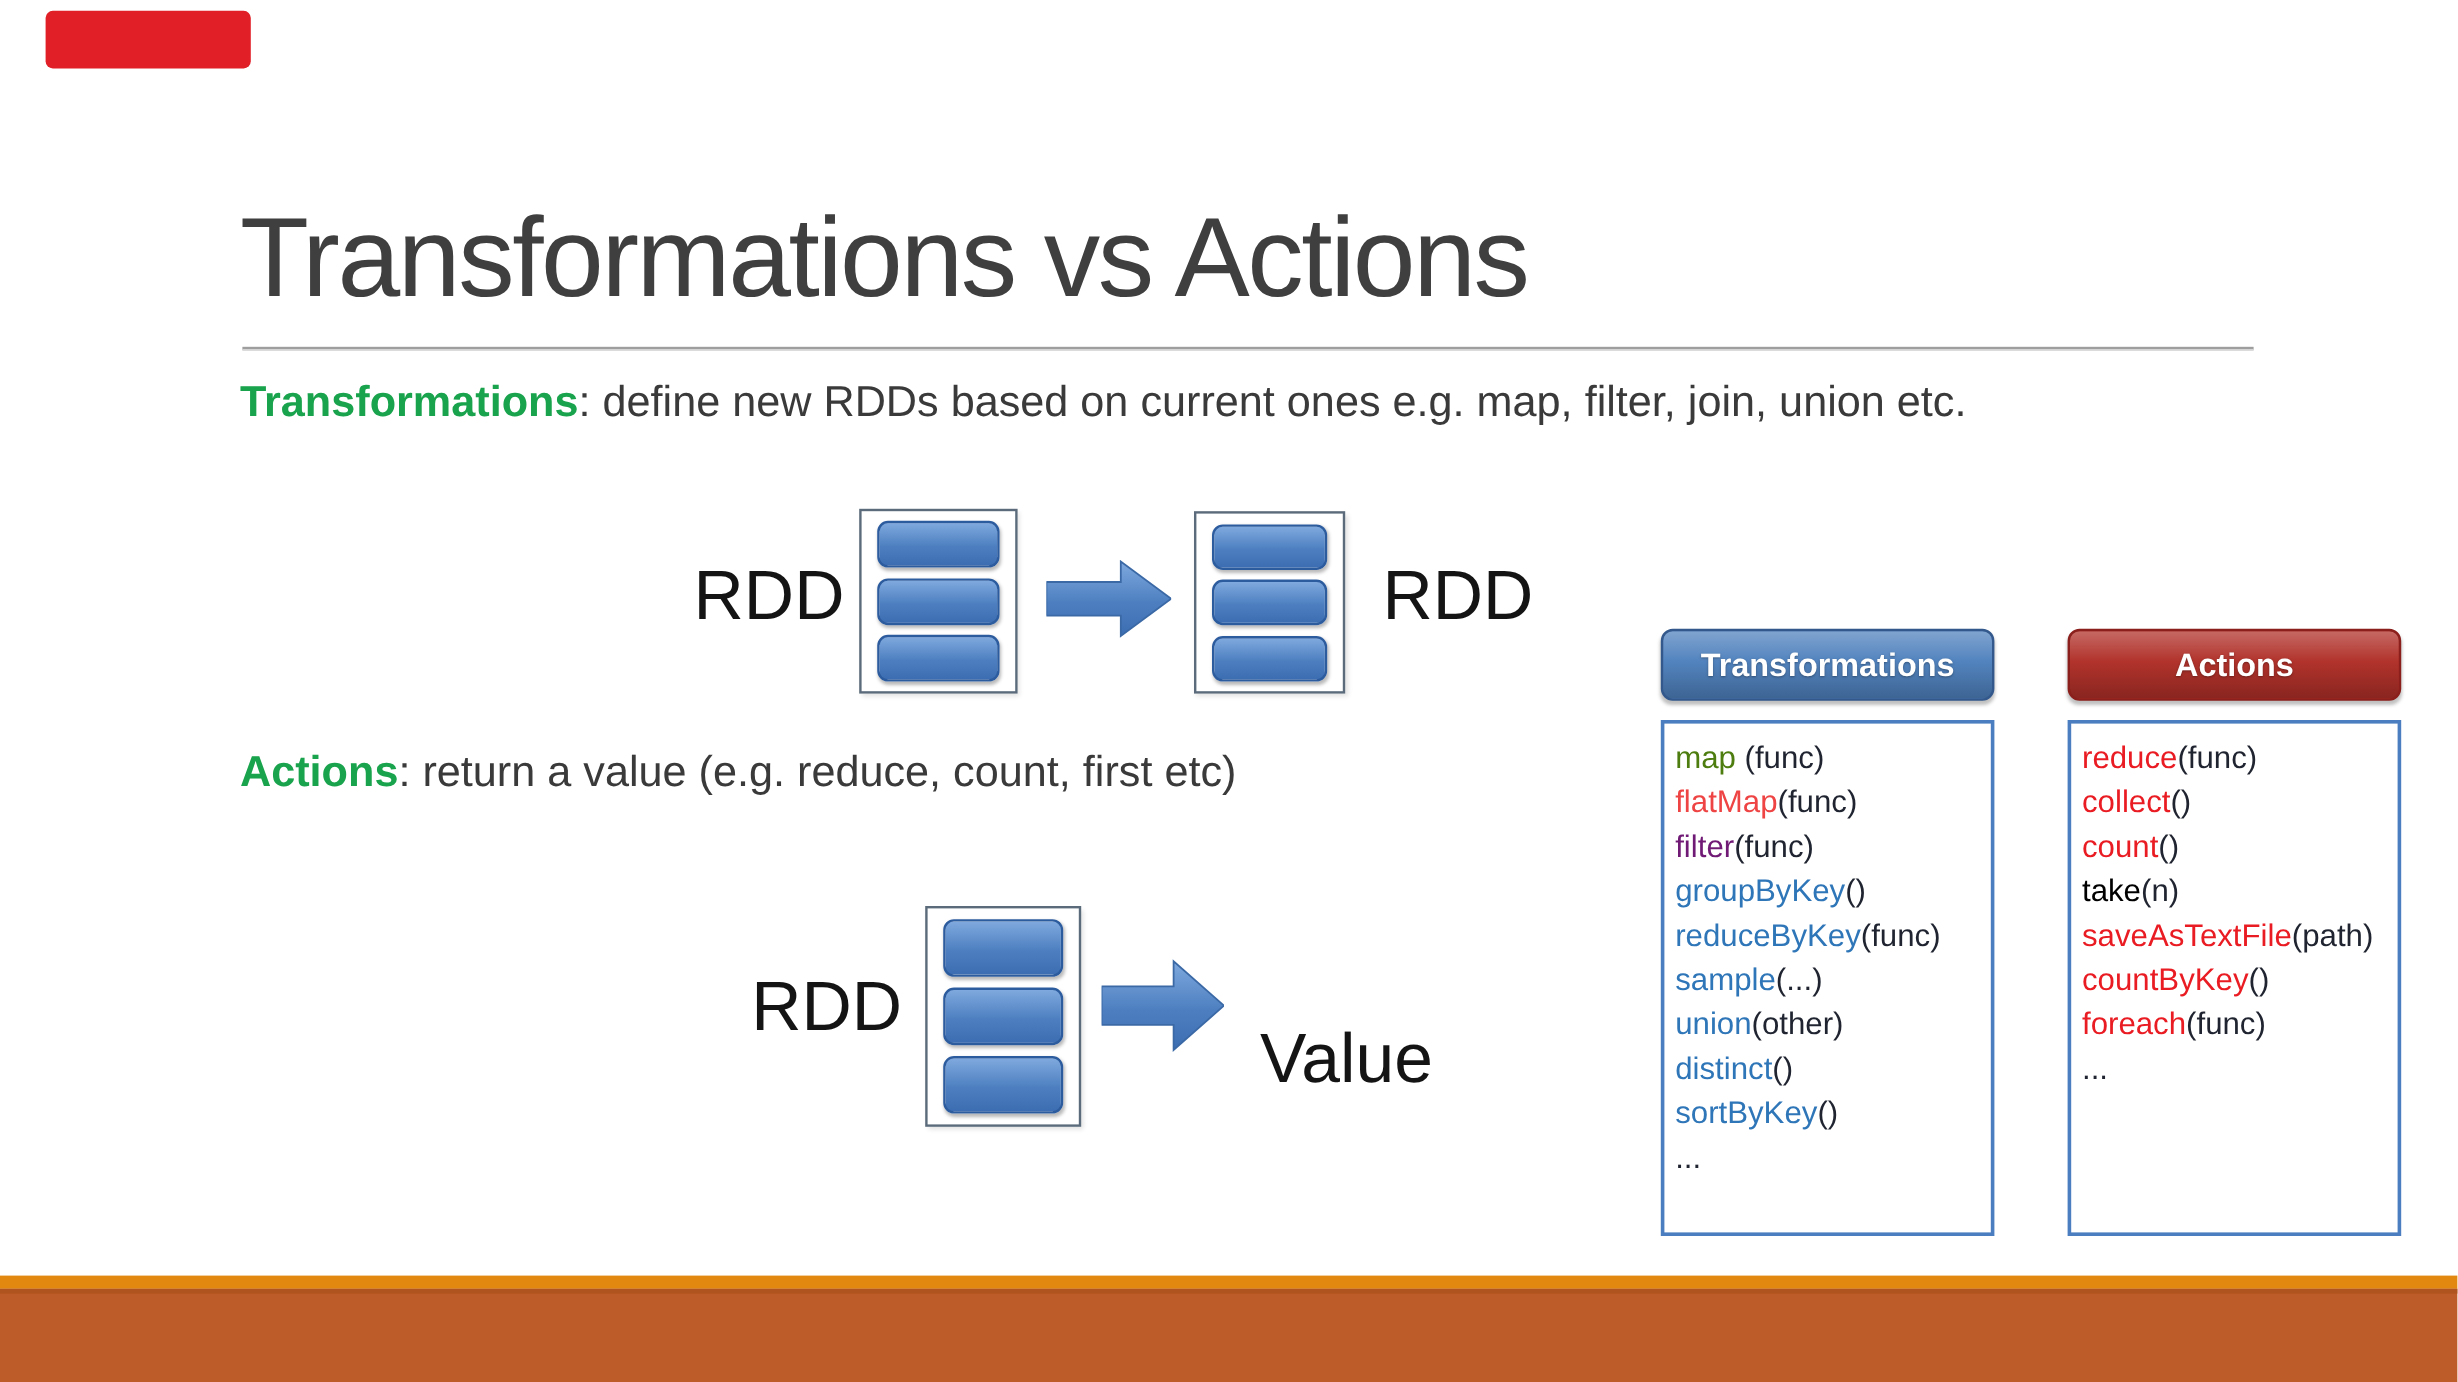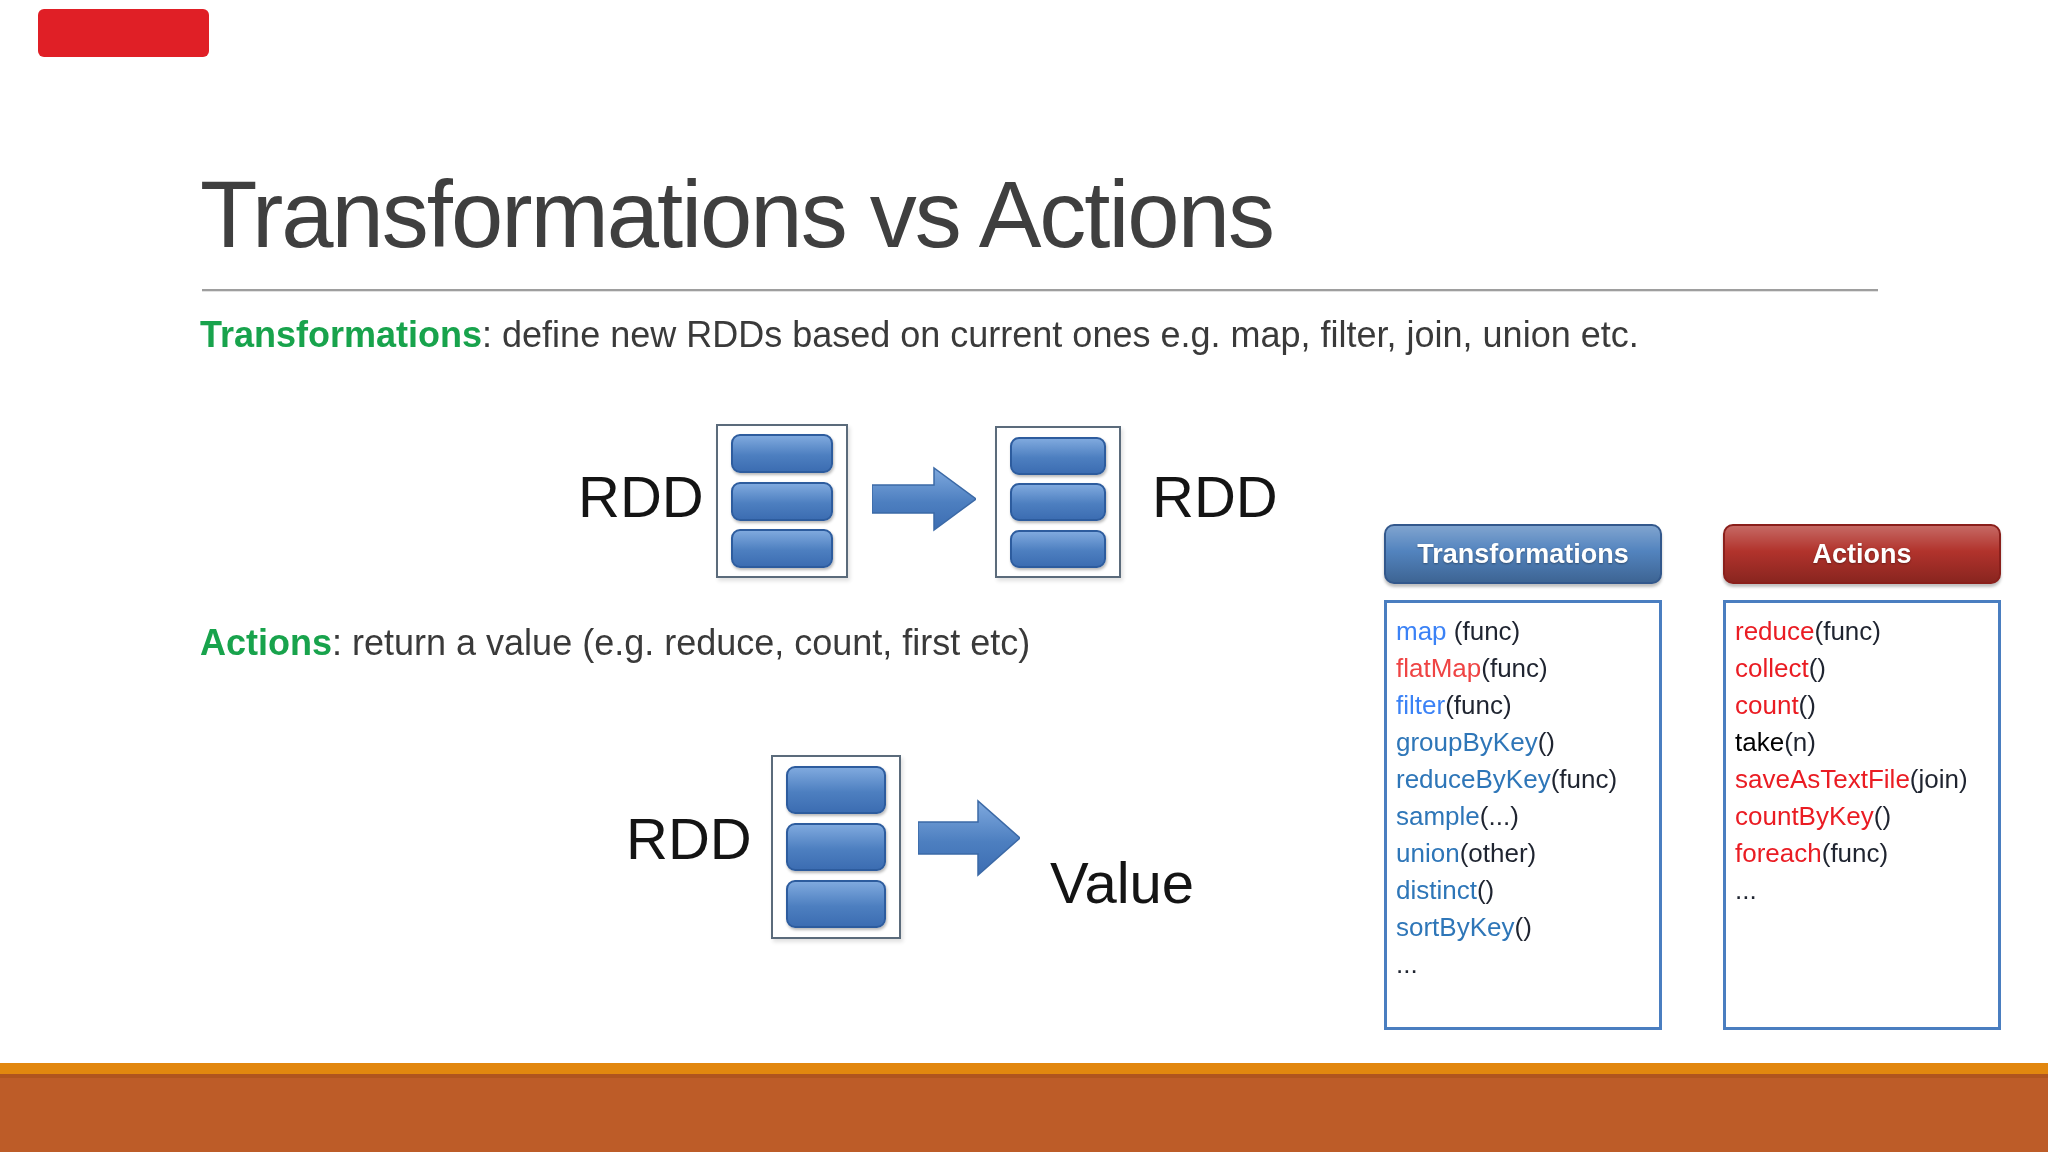--- a/index.html
+++ b/index.html
@@ -114,41 +114,41 @@
     <div class="rdd-block"></div>
   </div>
   <svg class="arrow arrow-2" viewBox="0 0 102 84">
     <path d="M0 26 L60 26 L60 5 L102 42 L60 79 L60 58 L0 58 Z" fill="url(#ag1)" stroke="#3b69a6" stroke-width="1.5"></path>
   </svg>
   <div class="rdd-label label-value">Value</div>
 
   <div class="panel panel-transformations">
     <div class="panel-header" style="background-color: rgb(79, 129, 189); border-color: rgb(51, 88, 140);">Transformations</div>
     <div class="panel-list">
-        <div class="fn-line"><span class="fn-name" style="color: #3b82f6; text-align: center;">map</span><span class="fn-args"> (func)</span></div>
+        <div class="fn-line"><span class="fn-name" style="color: #4d7c0f; text-align: center;">map</span><span class="fn-args"> (func)</span></div>
         <div class="fn-line"><span class="fn-name" style="color: #ef4444;">flatMap</span><span class="fn-args">(func)</span></div>
-        <div class="fn-line"><span class="fn-name" style="color: #3b82f6;">filter</span><span class="fn-args">(func)</span></div>
+        <div class="fn-line"><span class="fn-name" style="color: #701a75;">filter</span><span class="fn-args">(func)</span></div>
         <div class="fn-line"><span class="fn-name" style="color: rgb(46, 118, 184);">groupByKey</span><span class="fn-args">()</span></div>
         <div class="fn-line"><span class="fn-name" style="color: rgb(46, 118, 184);">reduceByKey</span><span class="fn-args">(func)</span></div>
         <div class="fn-line"><span class="fn-name" style="color: rgb(46, 118, 184);">sample</span><span class="fn-args">(...)</span></div>
         <div class="fn-line"><span class="fn-name" style="color: rgb(46, 118, 184);">union</span><span class="fn-args">(other)</span></div>
         <div class="fn-line"><span class="fn-name" style="color: rgb(46, 118, 184);">distinct</span><span class="fn-args">()</span></div>
         <div class="fn-line"><span class="fn-name" style="color: rgb(46, 118, 184);">sortByKey</span><span class="fn-args">()</span></div>
         <div class="fn-line"><span class="fn-name" style="color: rgb(46, 118, 184);"></span><span class="fn-args">...</span></div>
       </div>
   </div>
 
   <div class="panel panel-actions">
     <div class="panel-header" style="background-color: rgb(176, 47, 40); border-color: rgb(138, 31, 27);">Actions</div>
     <div class="panel-list">
         <div class="fn-line"><span class="fn-name" style="color: rgb(234, 28, 35);">reduce</span><span class="fn-args">(func)</span></div>
         <div class="fn-line"><span class="fn-name" style="color: rgb(234, 28, 35);">collect</span><span class="fn-args">()</span></div>
         <div class="fn-line"><span class="fn-name" style="color: rgb(234, 28, 35);">count</span><span class="fn-args">()</span></div>
         <div class="fn-line"><span class="fn-name" style="color: #000000; text-align: right;">take</span><span class="fn-args">(n)</span></div>
-        <div class="fn-line"><span class="fn-name" style="color: rgb(234, 28, 35);">saveAsTextFile</span><span class="fn-args">(join)</span></div>
+        <div class="fn-line"><span class="fn-name" style="color: rgb(234, 28, 35);">saveAsTextFile</span><span class="fn-args">(path)</span></div>
         <div class="fn-line"><span class="fn-name" style="color: rgb(234, 28, 35);">countByKey</span><span class="fn-args">()</span></div>
         <div class="fn-line"><span class="fn-name" style="color: rgb(234, 28, 35);">foreach</span><span class="fn-args">(func)</span></div>
         <div class="fn-line"><span class="fn-name" style="color: rgb(234, 28, 35);"></span><span class="fn-args">...</span></div>
       </div>
   </div>
 
   <div class="footer-strip"></div>
   <div class="footer-bar"></div>
 
 </div>

